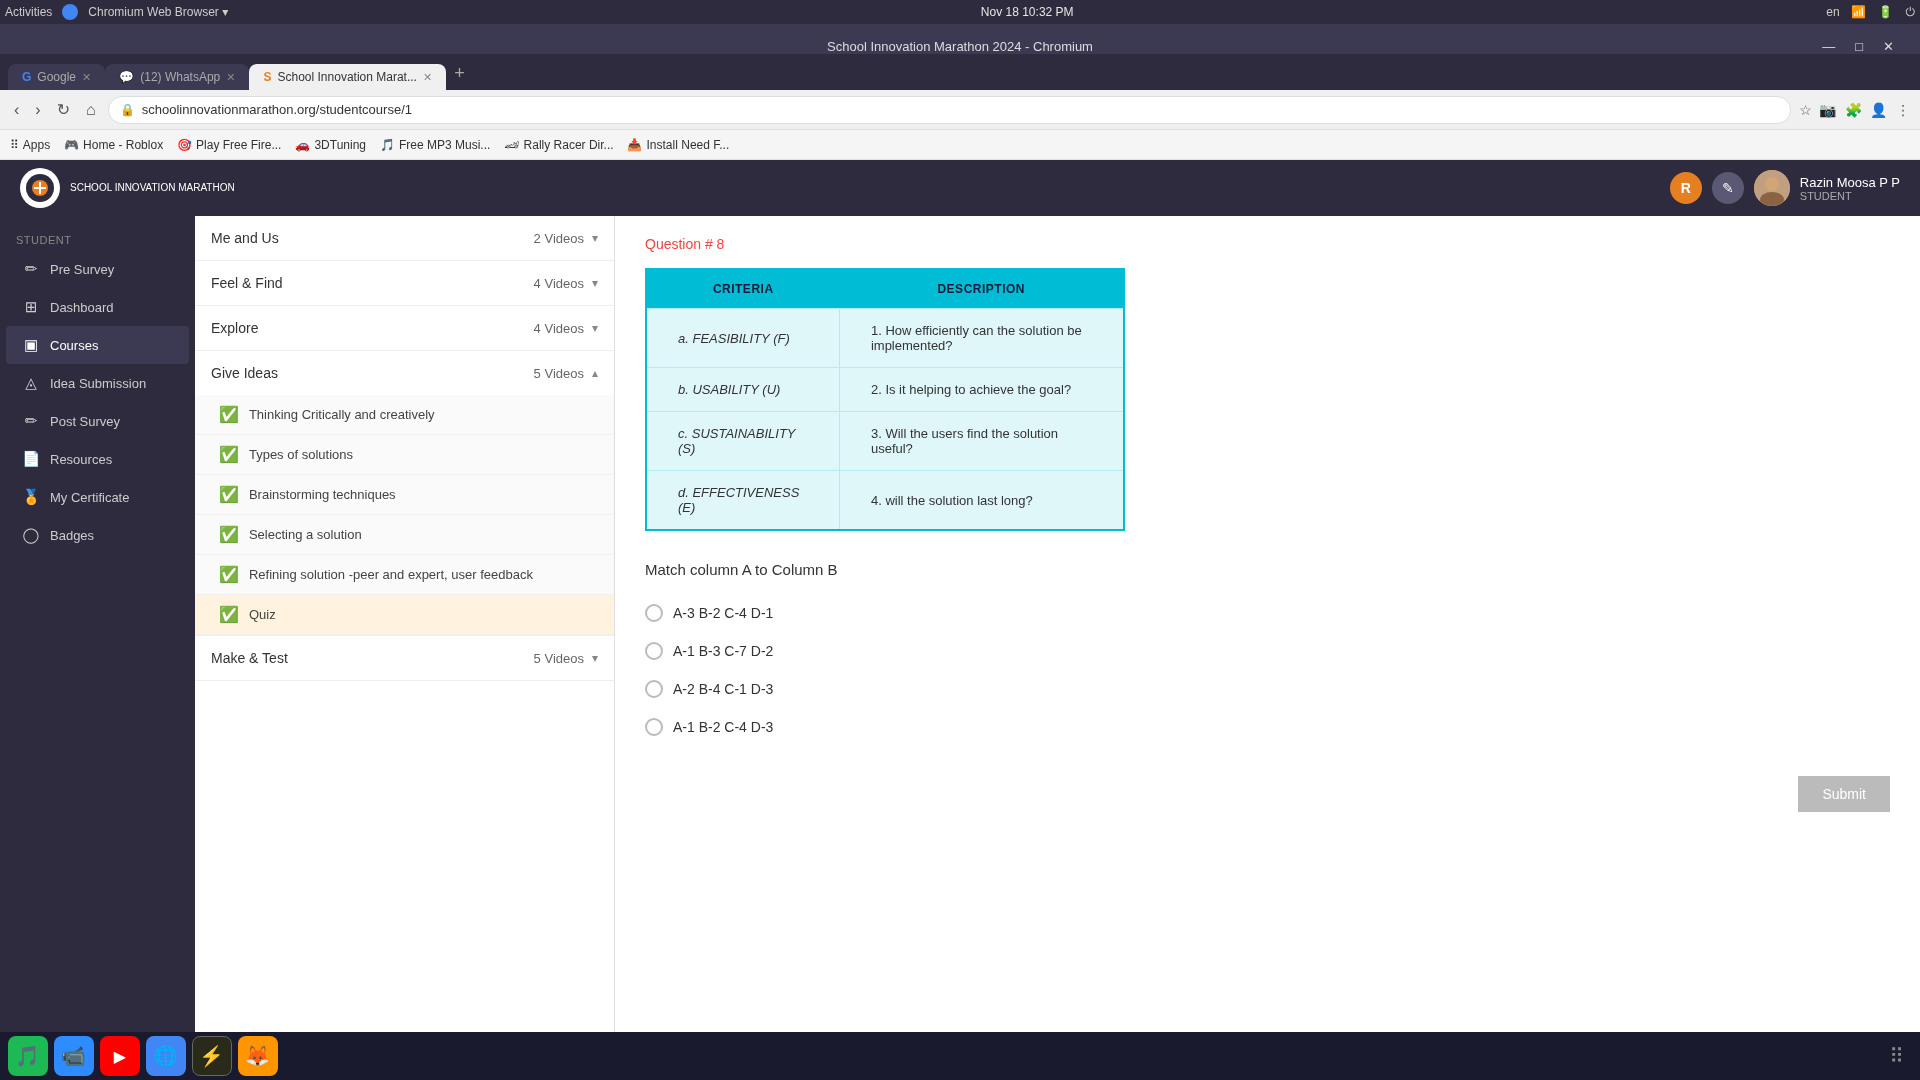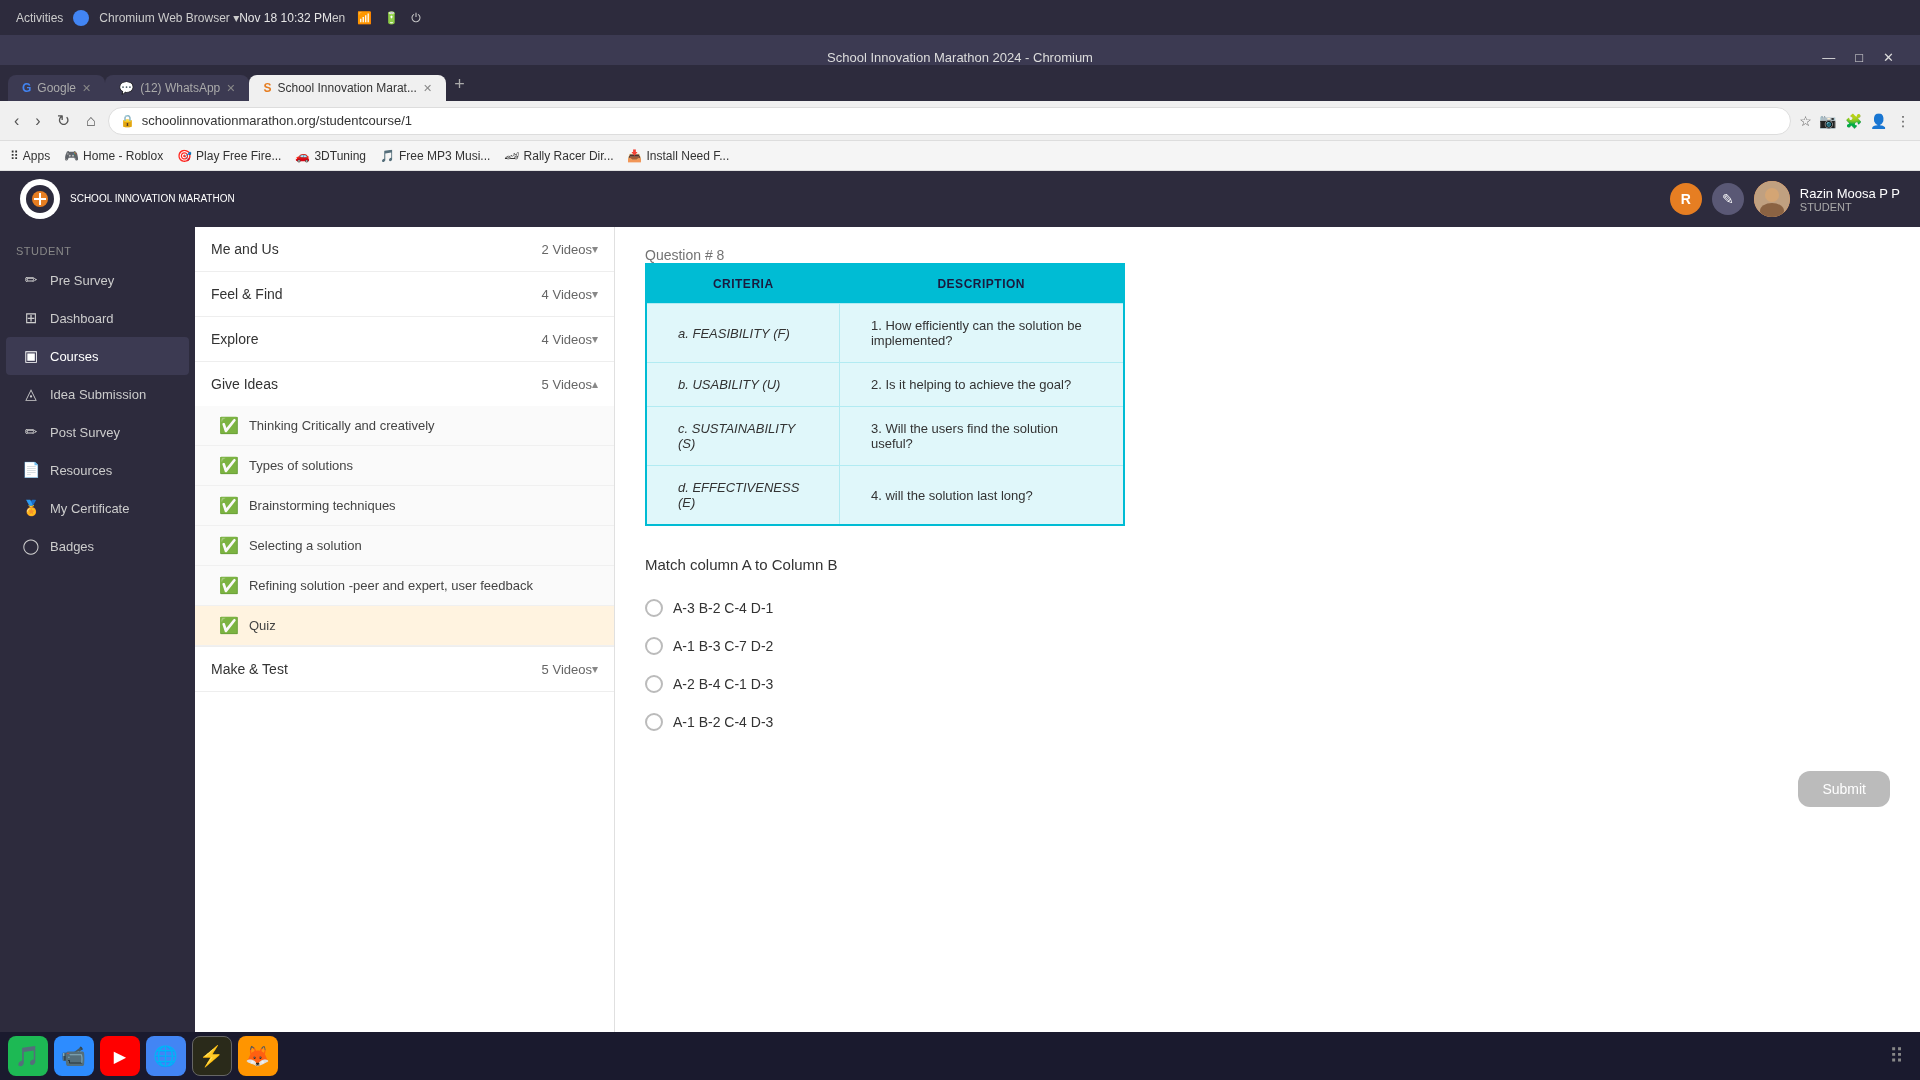--- a/index.html
+++ b/index.html
@@ -1,24 +1,25 @@
 <!DOCTYPE html>
 <html><head>
   <meta charset="utf-8">
   <style>
     * { margin: 0; padding: 0; box-sizing: border-box; }
     body { font-family: 'Segoe UI', Arial, sans-serif; background: #f0f0f0; width: 1920px; height: 1080px; overflow: hidden; font-size: 14px; }
 
     
     .topbar {
       background: #2d2b3d;
-      height: 35px;
-      display: flex;
-      align-items: center;
-      padding: 0 16px;
+      height: 24px;
+      display: flex;
+      align-items: center;
+      justify-content: space-between;
+      padding: 0 5px;
       color: #ccc;
       font-size: 12px;
     }
     .topbar-left { display: flex; align-items: center; gap: 10px; }
     .topbar-center { color: #e5e5e5; font-size: 12px; }
     .topbar-right { display: flex; align-items: center; gap: 12px; font-size: 12px; }
 
     
     .titlebar {
       background: #3c3a52;
@@ -167,21 +168,21 @@
     }
     .course-section-header {
       display: flex;
       align-items: center;
       justify-content: space-between;
       padding: 14px 16px;
       cursor: pointer;
       background: #fff;
     }
     .course-section-title { font-size: 14px; color: #333; font-weight: 500; }
-    .course-section-meta { display: flex; align-items: center; gap: 0; color: #666; font-size: 13px; }
+    .course-section-meta { display: flex; align-items: center; gap: 8px; color: #666; font-size: 13px; }
     .chevron { font-size: 12px; color: #888; }
 
     
     .course-items { background: #fafafa; }
     .course-item {
       display: flex;
       align-items: center;
       gap: 10px;
       padding: 10px 16px 10px 24px;
       font-size: 13px;
@@ -193,21 +194,21 @@
     .check-icon { color: #4CAF50; font-size: 16px; flex-shrink: 0; }
 
     
     .content-area {
       flex: 1;
       background: #fff;
       overflow-y: auto;
       padding: 20px 30px;
     }
 
-    .question-label { color: #737373; font-size: 14px; margin-bottom: 0; font-weight: 500; }
+    .question-label { color: #ef4444; font-size: 14px; margin-bottom: 16px; font-weight: 500; }
 
     
     .criteria-table {
       border-collapse: collapse;
       width: 480px;
       margin-bottom: 30px;
       border: 2px solid #00bcd4;
     }
     .criteria-table th {
       background: #00bcd4;
@@ -250,21 +251,21 @@
       display: flex; align-items: center; justify-content: center;
     }
 
     
     .submit-area { display: flex; justify-content: flex-end; margin-top: 30px; }
     .submit-btn {
       background: #bbb;
       color: #fff;
       border: none;
       padding: 10px 24px;
-      border-radius: 12px;
+      border-radius: 0;
       font-size: 14px;
       cursor: pointer;
     }
 
     
     .taskbar {
       position: fixed;
       bottom: 0;
       left: 0;
       width: 1920px;

